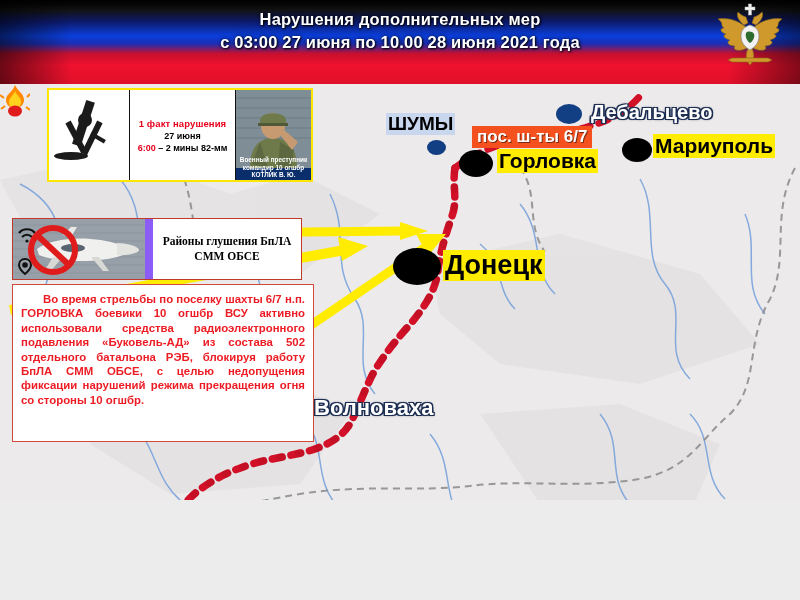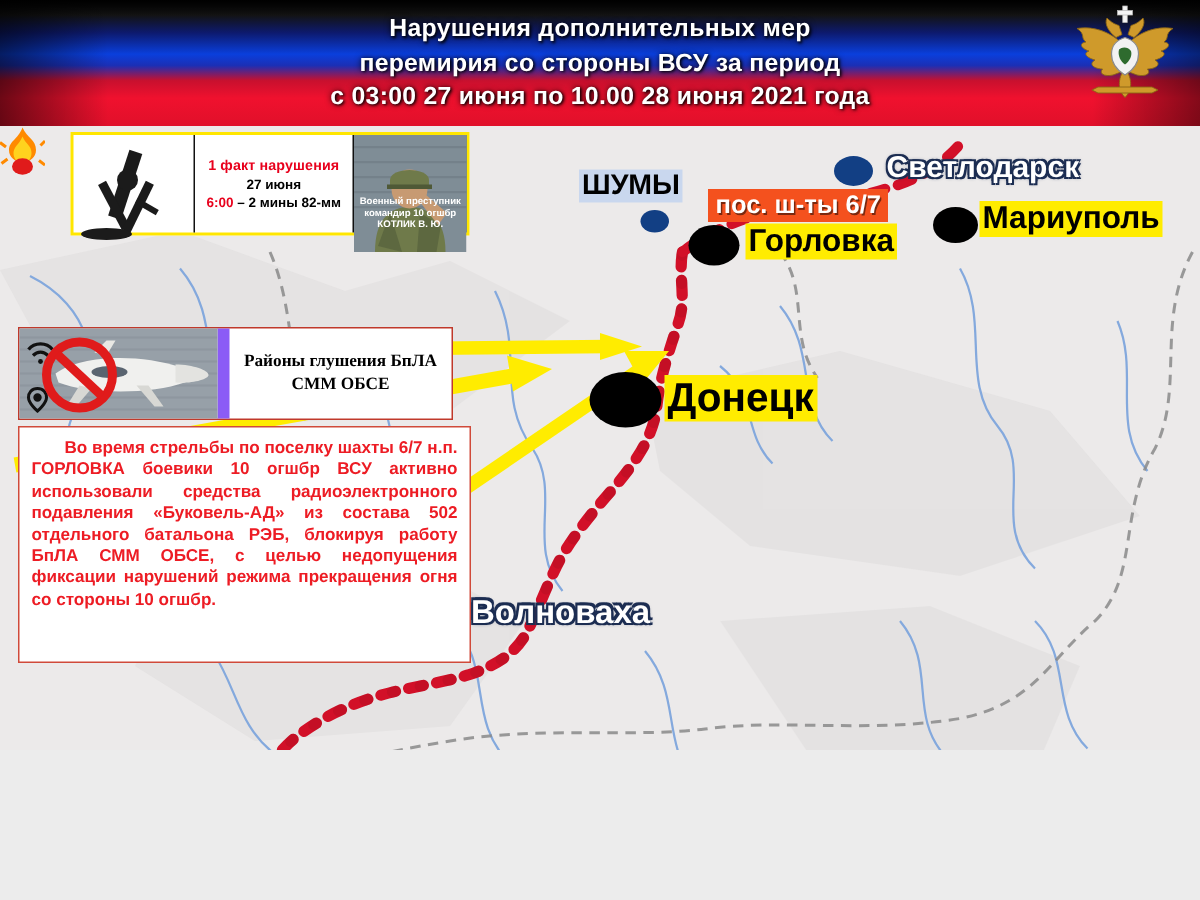--- a/index.html
+++ b/index.html
@@ -36,21 +36,21 @@
      text-shadow:none;font-family:"Liberation Sans",sans-serif;}
   .lab-white{color:#fff;font-size:20px;
      text-shadow:-1.4px -1.4px 0 #1c2d52,1.4px -1.4px 0 #1c2d52,-1.4px 1.4px 0 #1c2d52,1.4px 1.4px 0 #1c2d52,0 0 3px #1c2d52;}
   .lab-shumy{color:#000;font-size:19px;background:#c9d7ee;padding:0 2px;}
   .lab-orange{background:#f4511e;color:#fff;font-size:17px;padding:1px 5px;
      text-shadow:1px 1px 0 rgba(0,0,0,.5);}
 
   
   .ibox{position:absolute;background:#fff;box-sizing:border-box;}
 
-  #box-mortar{left:47px;top:88px;width:266px;height:69px;border:2.5px solid #ffe600;
+  #box-mortar{left:47px;top:88px;width:266px;height:94px;border:2.5px solid #ffe600;
      display:flex;align-items:stretch;}
   #box-mortar .cell{position:relative;}
   #box-mortar .c1{width:80px;border-right:1.5px solid #111;}
   #box-mortar .c2{flex:1;border-right:1.5px solid #111;display:flex;flex-direction:column;
      align-items:center;justify-content:center;}
   #box-mortar .c3{width:75px;background:#0a2e6b;}
   .fact1{color:#e8001c;font-size:9.5px;font-weight:bold;letter-spacing:.1px;}
   .fact2{color:#000;font-size:9px;font-weight:bold;margin-top:2px;}
   .fact3{font-size:9px;font-weight:bold;margin-top:2px;color:#000;}
   .fact3 .t{color:#e8001c;}
@@ -154,42 +154,41 @@
 
     <div class="citydot dot-blue" style="left:427px;top:56px;width:19px;height:15px;"></div>
     <div class="citydot dot-blue" style="left:556px;top:20px;width:26px;height:20px;"></div>
     <div class="citydot dot-black" style="left:622px;top:54px;width:30px;height:24px;"></div>
     <div class="citydot dot-black" style="left:459px;top:66px;width:34px;height:27px;"></div>
     <div class="citydot dot-black" style="left:393px;top:164px;width:48px;height:37px;"></div>
     <div class="citydot dot-blue" style="left:275px;top:481px;width:38px;height:30px;"></div>
 
     <div class="clabel lab-shumy" style="left:386px;top:29px;">ШУМЫ</div>
     <div class="clabel lab-orange" style="left:472px;top:42px;">пос. ш-ты 6/7</div>
-    <div class="clabel lab-white" style="left:591px;top:17px;">Светлодарск</div>
+    <div class="clabel lab-white" style="left:591px;top:17px;">Дебальцево</div>
     <div class="clabel lab-yellow" style="left:653px;top:50px;">Мариуполь</div>
     <div class="clabel lab-yellow" style="left:497px;top:65px;">Горловка</div>
     <div class="clabel lab-yellow" style="left:443px;top:166px;font-size:27px;">Донецк</div>
     <div class="clabel lab-white" style="left:314px;top:311px;font-size:22px;">Волноваха</div>
     <div class="clabel lab-white" style="left:314px;top:482px;font-size:23px;">Мариуполь</div>
 
     <svg id="fire" viewBox="0 0 30 34">
       <path d="M15,1 C18,8 24,9 24,16 C24,21 20,24 15,24 C10,24 6,21 6,16 C6,10 12,9 15,1 Z" fill="#ff8a00"></path>
       <path d="M15,7 C17,12 21,13 21,18 C21,22 18,25 15,25 C12,25 9,22 9,18 C9,14 13,12 15,7 Z" fill="#ffd21e"></path>
       <ellipse cx="15" cy="27" rx="7" ry="5.5" fill="#e01b1b"></ellipse>
       <path d="M4,14 L0,11 M27,13 L30,10 M5,22 L1,25 M26,23 L30,26" stroke="#ff8a00" stroke-width="2" fill="none"></path>
     </svg>
   </div>
 
   <div id="header">
     <div class="topsh"></div>
     <div class="vign"></div>
 
     <div id="title">
       <div>Нарушения дополнительных  мер</div>
-      <div>перемирия  со стороны ВСУ за период</div>
       <div>с 03:00 27 июня по 10.00 28 июня 2021 года</div>
     </div>
 
     <svg id="emblem" viewBox="0 0 84 78">
       <g fill="#cf9a2b" stroke="#8a6414" stroke-width=".6">
 
         <path d="M42,28 C34,19 22,14 10,16 C16,20 12,22 16,25 C10,26 14,30 18,31
                  C13,33 18,36 22,37 C17,40 22,43 27,43 C24,47 30,48 34,47 L42,44 Z"></path>
         <path d="M42,28 C50,19 62,14 74,16 C68,20 72,22 68,25 C74,26 70,30 66,31
                  C71,33 66,36 62,37 C67,40 62,43 57,43 C60,47 54,48 50,47 L42,44 Z"></path>

